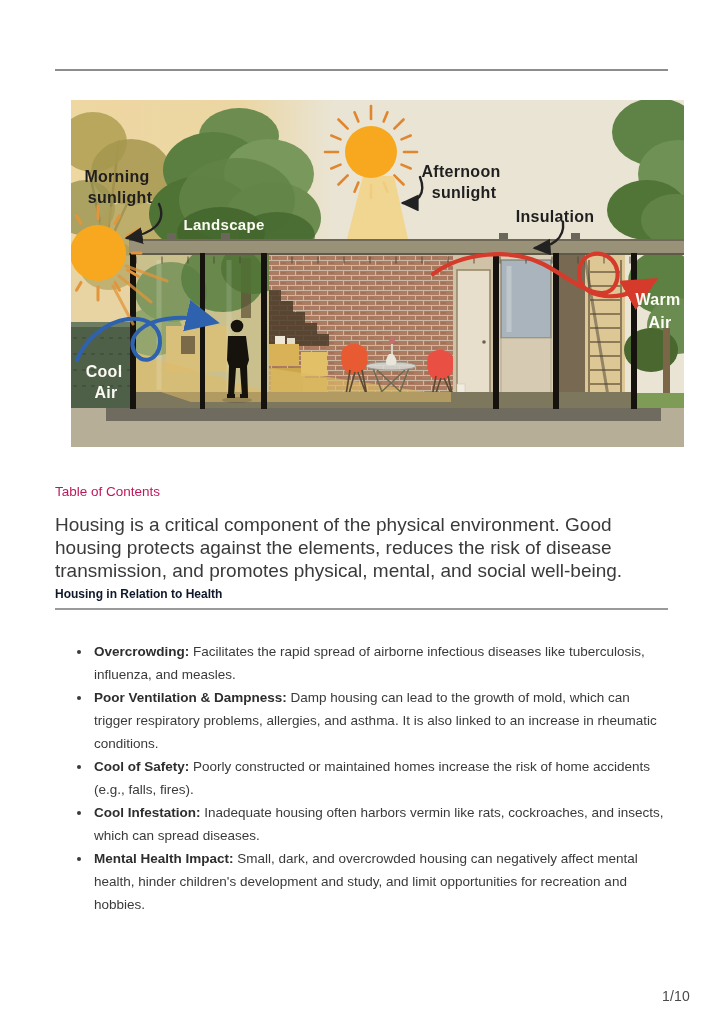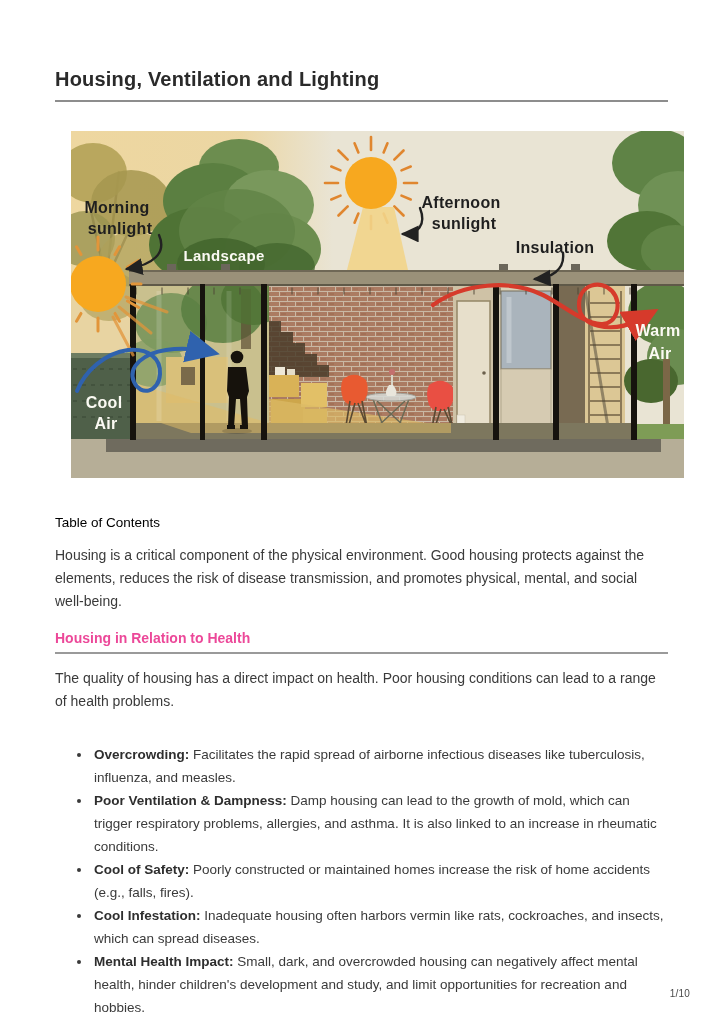--- a/index.html
+++ b/index.html
@@ -3,39 +3,38 @@
 <meta charset="utf-8">
 <style>
   html,body{margin:0;padding:0;background:#fff;}
   .page{width:724px;height:1024px;position:relative;background:#ffffff;
         font-family:"Liberation Sans",sans-serif;color:#3a3a3a;overflow:hidden;}
   .content{padding:69px 56px 0 55px;}
   h1.title{font-size:20px;line-height:20px;color:#2a2a2a;margin:0 0 11px;font-weight:700;letter-spacing:.2px;}
   .rule{border:0;border-top:2px solid #8d8d8d;margin:0 0 13px;}
   .rule2{border:0;border-top:2px solid #9a9a9a;margin:5px 0 0;}
   figure.illustration{margin:0;padding:16px;line-height:0;}
-  .toc{font-size:13.5px;color:#000000;margin:21px 0 0;line-height:16px;}
-  p.body{font-size:14px;line-height:23px;margin:13px 0 0;color:#3a3a3a;}
-  h2.section{font-size:14px;color:#ec4899;margin:17px 0 0;font-weight:700;line-height:17px;}
+  .toc{font-size:13.5px;color:#be185d;margin:21px 0 0;line-height:16px;}
+  p.body{font-size:19px;line-height:23px;margin:13px 0 0;color:#3a3a3a;}
+  h2.section{font-size:12px;color:#0f172a;margin:4px 0 0;font-weight:700;line-height:17px;}
   ul.bullets{margin:30px 0 0;padding:0 0 0 37px;list-style:disc;}
   ul.bullets li{font-size:13.5px;line-height:23px;color:#3a3a3a;padding-left:2px;}
   ul.bullets strong{color:#2e2e2e;}
-  .pagenum{position:absolute;right:34px;top:988px;font-size:10px;color:#4a4a4a;letter-spacing:.2px;}
+  .pagenum{position:absolute;right:34px;top:988px;font-size:14px;color:#4a4a4a;letter-spacing:.2px;}
   .lbl{font-family:"Liberation Sans",sans-serif;font-weight:700;font-size:16px;letter-spacing:.3px;}
   .lbl-dark{fill:#1f1f1f;}
   .lbl-light{fill:#fbfaf3;}
   .lbl-sm{font-size:15px;}
 </style>
 </head>
 <body>
 
 <div class="page">
   <div class="content">
 
-    <h1 class="title">Housing, Ventilation and Lighting</h1>
     <hr class="rule">
 
     <figure class="illustration">
       <svg width="613" height="347" viewBox="0 0 613 347">
         <defs>
           <linearGradient id="washG" x1="0" y1="0" x2="1" y2="0">
             <stop offset="0" stop-color="#EED7A0" stop-opacity="1"></stop>
             <stop offset="0.65" stop-color="#ECD49B" stop-opacity="0.85"></stop>
             <stop offset="1" stop-color="#ECD49B" stop-opacity="0"></stop>
           </linearGradient>
@@ -289,21 +288,20 @@
       </svg>
     </figure>
 
     <p class="toc">Table of Contents</p>
 
     <p class="body">Housing is a critical component of the physical environment. Good housing protects against the elements, reduces the risk of disease transmission, and promotes physical, mental, and social well-being.</p>
 
     <h2 class="section">Housing in Relation to Health</h2>
     <hr class="rule2">
 
-    <p class="body">The quality of housing has a direct impact on health. Poor housing conditions can lead to a range of health problems.</p>
 
     <ul class="bullets">
       <li><strong>Overcrowding:</strong><span> Facilitates the rapid spread of airborne infectious diseases like tuberculosis, influenza, and measles.</span></li>
       <li><strong>Poor Ventilation &amp; Dampness:</strong><span> Damp housing can lead to the growth of mold, which can trigger respiratory problems, allergies, and asthma. It is also linked to an increase in rheumatic conditions.</span></li>
       <li><strong>Cool of Safety:</strong><span> Poorly constructed or maintained homes increase the risk of home accidents (e.g., falls, fires).</span></li>
       <li><strong>Cool Infestation:</strong><span> Inadequate housing often harbors vermin like rats, cockroaches, and insects, which can spread diseases.</span></li>
       <li><strong>Mental Health Impact:</strong><span> Small, dark, and overcrowded housing can negatively affect mental health, hinder children's development and study, and limit opportunities for recreation and hobbies.</span></li>
     </ul>
 
   </div>

